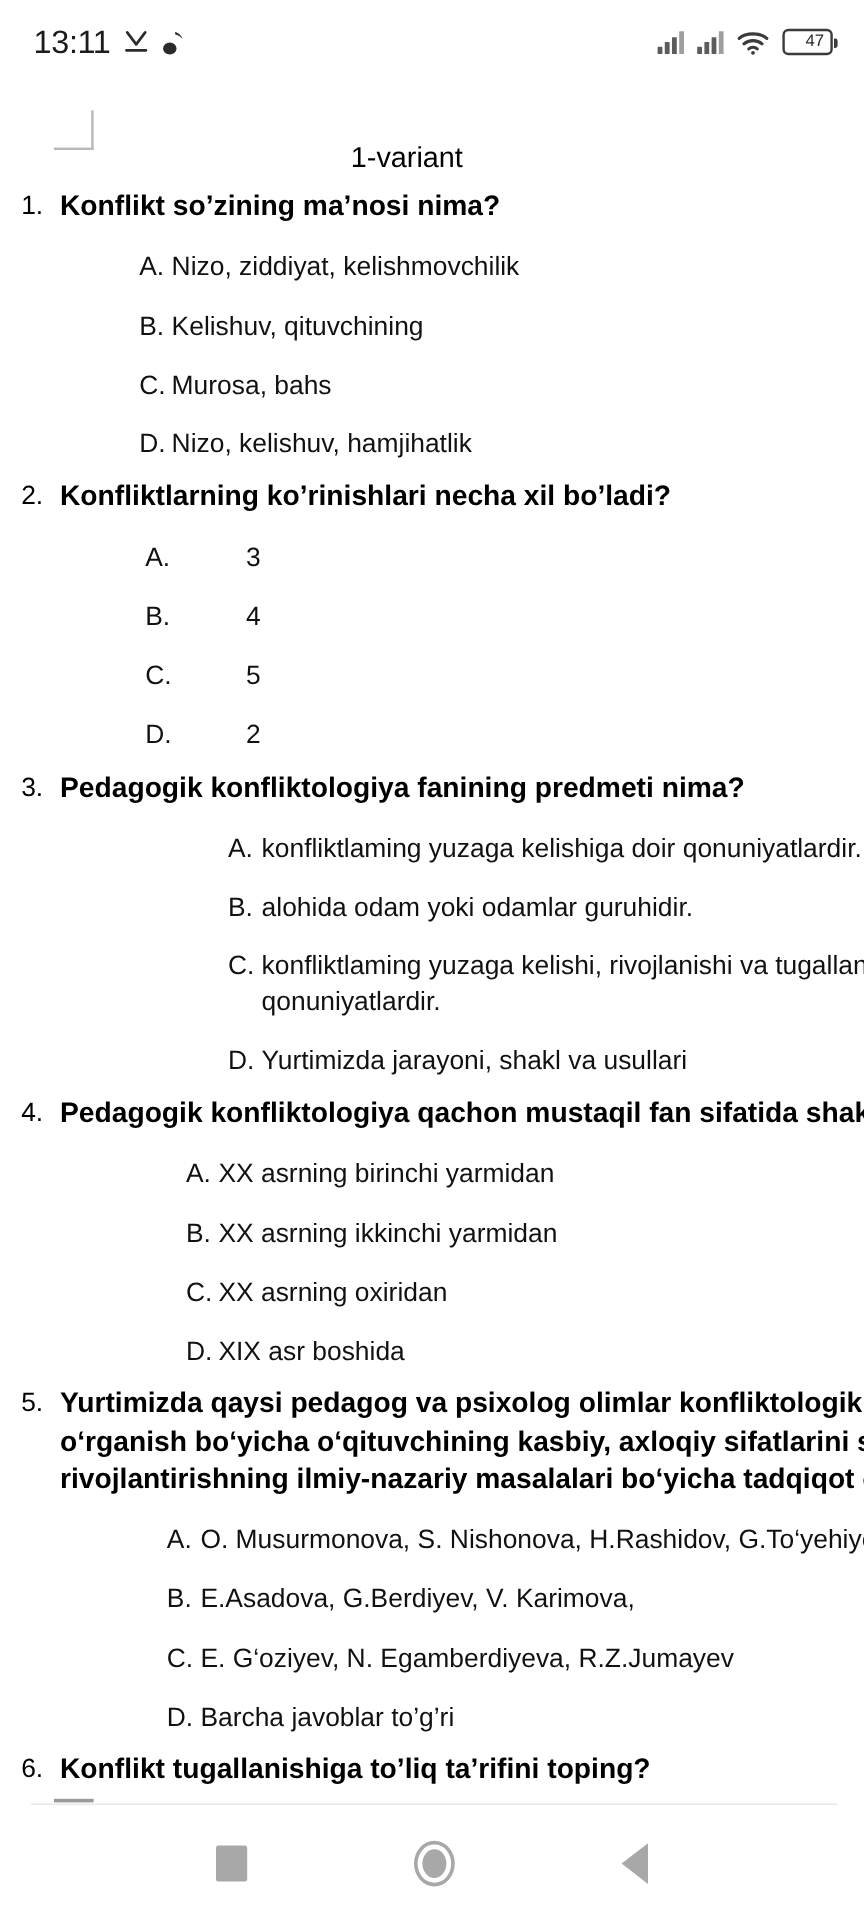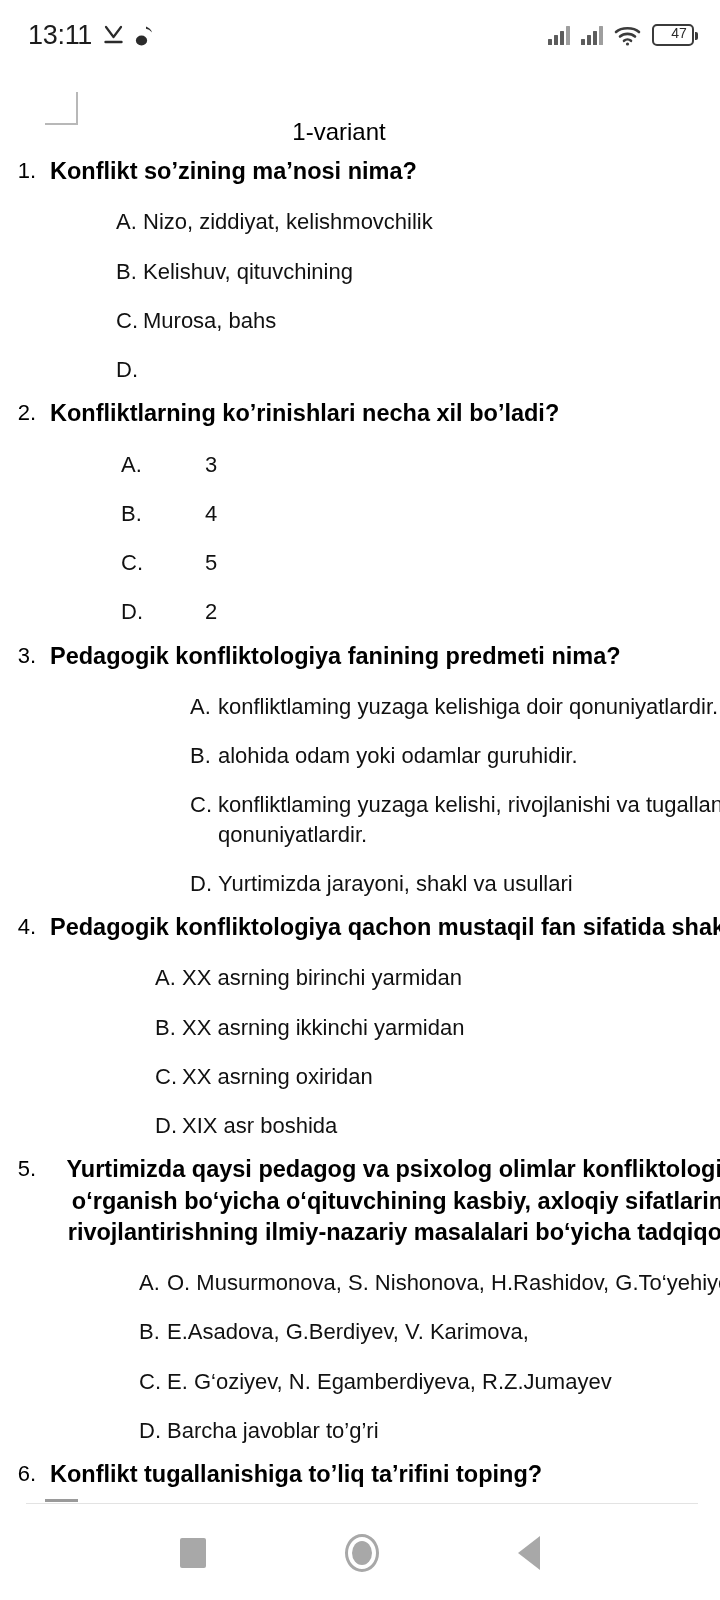--- a/index.html
+++ b/index.html
@@ -167,21 +167,20 @@
     flex: 0 0 auto;
     width: 36px;
     text-align: right;
     font-weight: normal;
     font-size: 22px;
     padding-right: 0;
   }
   .q-text {
     padding-left: 14px;
     max-width: 880px;
-    text-align: center;
   }
 
   .option {
     display: flex;
     align-items: flex-start;
     font-size: 22px;
     line-height: 1.33;
     color: #111;
     padding-top: 20px;
   }
@@ -310,20 +309,21 @@
           <div class="option">
             <span class="opt-letter">B.</span>
             <span class="opt-text opt-wrap">Kelishuv, qituvchining</span>
           </div>
           <div class="option">
             <span class="opt-letter">C.</span>
             <span class="opt-text opt-wrap">Murosa, bahs</span>
           </div>
           <div class="option">
             <span class="opt-letter">D.</span>
+            <span class="opt-text opt-wrap">Nizo, kelishuv, hamjihatlik</span>
           </div>
         </div>
         <div class="qblock indent-tab">
           <div class="question">
             <span class="q-num">2.</span>
             <span class="q-text">Konfliktlarning ko’rinishlari necha xil bo’ladi?</span>
           </div>
           <div class="option">
             <span class="opt-letter">A.</span>
             <span class="opt-text opt-wrap">3</span>

